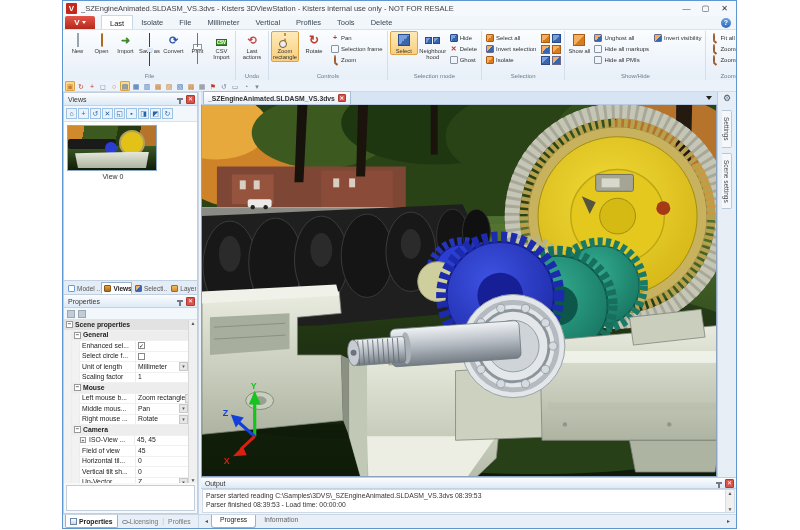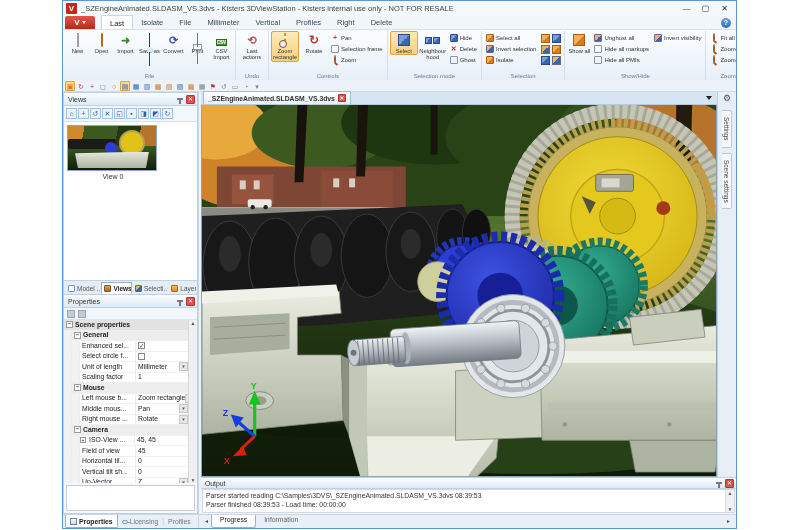--- a/index.html
+++ b/index.html
@@ -193,21 +193,21 @@
     <div class="app-button">
       <span>V</span>
         <span class="caret"></span>
     </div>
     <div class="rtab active">Last</div>
     <div class="rtab">Isolate</div>
     <div class="rtab">File</div>
     <div class="rtab">Millimeter</div>
     <div class="rtab">Vertical</div>
     <div class="rtab">Profiles</div>
-    <div class="rtab">Right</div>
+    <div class="rtab">Tools</div>
     <div class="rtab">Delete</div>
     <div class="help-btn">?</div>
   </div>
 
   <div class="ribbon">
     <div class="rgroup file-g">
       <div class="rgroup-content">
         <div class="bigbtn">
             <span class="bicon"><span class="ic-page"></span></span>
             <span class="lbl">New</span>

